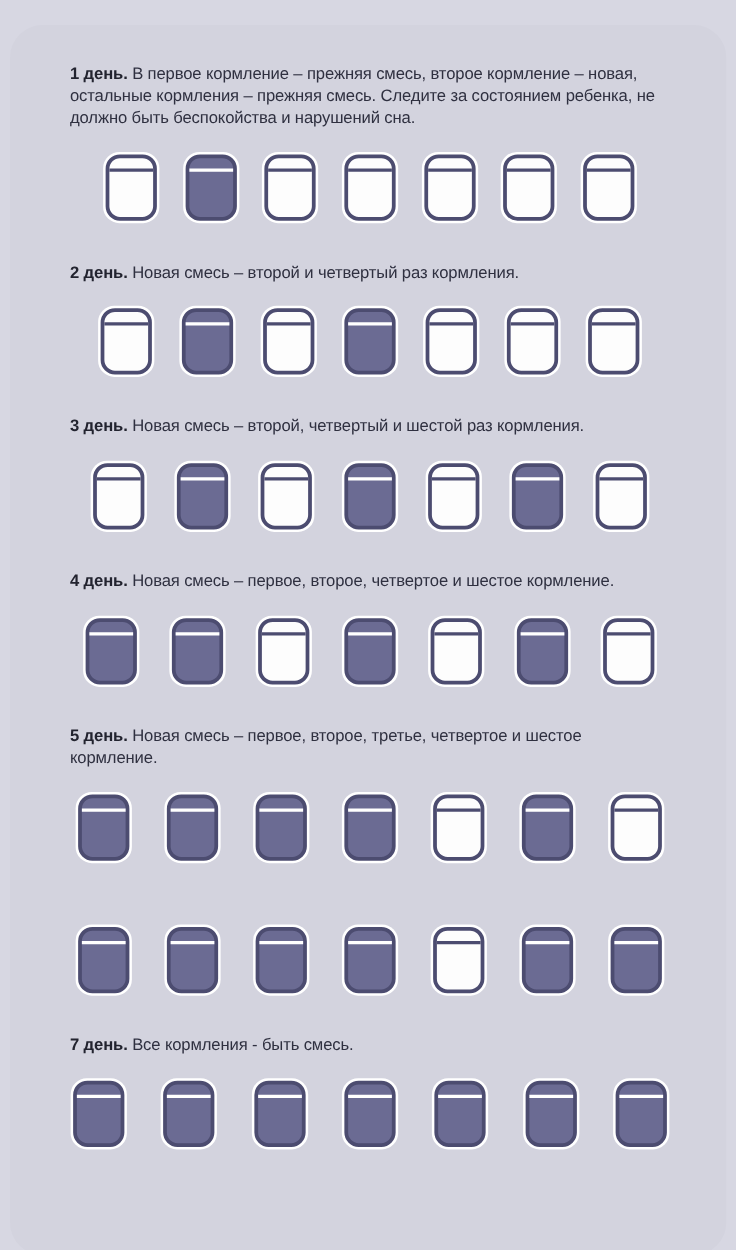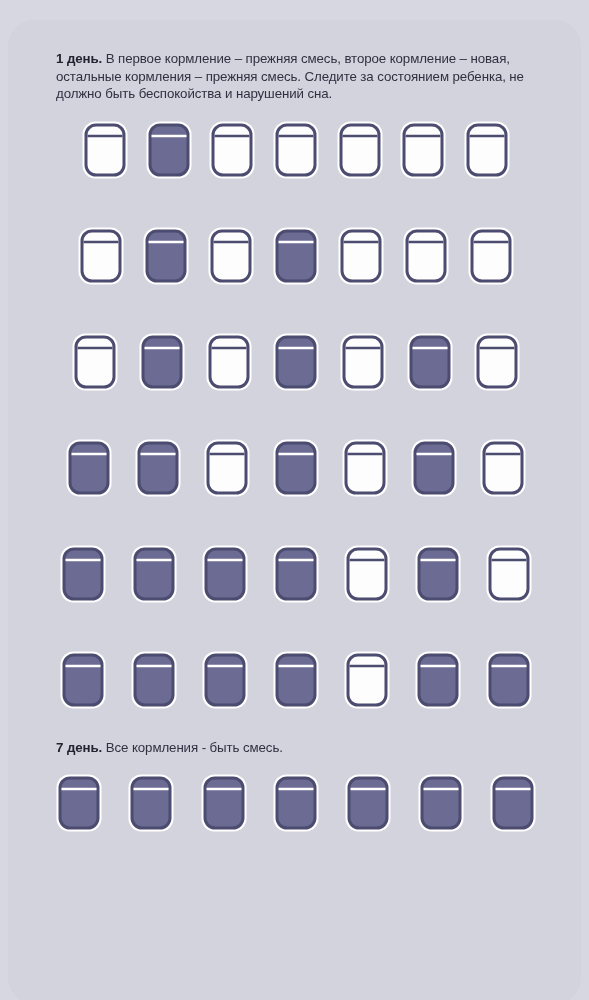--- a/index.html
+++ b/index.html
@@ -164,20 +164,21 @@
               <rect x="0.5" y="0.5" width="45" height="57" rx="13" class="bottle-halo"></rect>
               <rect x="4" y="4" width="38" height="50" rx="10" class="bottle-body-empty"></rect>
               <path d="M5.5 15 H40.5" class="cap-line"></path>
             </svg>
           </div>
         </div>
     </div>
     <div class="gap-after"></div>
 
     <div class="day-block">
+      <p class="day-text"><span class="lead">2 день.</span><span> Новая смесь – второй и четвертый раз кормления.</span></p>
       <div class="bottle-row row-pad-b">
           <div class="bottle">
             <svg viewBox="0 0 46 58">
               <rect x="0.5" y="0.5" width="45" height="57" rx="13" class="bottle-halo"></rect>
               <rect x="4" y="4" width="38" height="50" rx="10" class="bottle-body-empty"></rect>
               <path d="M5.5 15 H40.5" class="cap-line"></path>
             </svg>
           </div>
           <div class="bottle">
             <svg viewBox="0 0 46 58">
@@ -219,20 +220,21 @@
               <rect x="0.5" y="0.5" width="45" height="57" rx="13" class="bottle-halo"></rect>
               <rect x="4" y="4" width="38" height="50" rx="10" class="bottle-body-empty"></rect>
               <path d="M5.5 15 H40.5" class="cap-line"></path>
             </svg>
           </div>
         </div>
     </div>
     <div class="gap-after"></div>
 
     <div class="day-block">
+      <p class="day-text"><span class="lead">3 день.</span><span> Новая смесь – второй, четвертый и шестой раз кормления.</span></p>
       <div class="bottle-row row-pad-c">
           <div class="bottle">
             <svg viewBox="0 0 46 58">
               <rect x="0.5" y="0.5" width="45" height="57" rx="13" class="bottle-halo"></rect>
               <rect x="4" y="4" width="38" height="50" rx="10" class="bottle-body-empty"></rect>
               <path d="M5.5 15 H40.5" class="cap-line"></path>
             </svg>
           </div>
           <div class="bottle">
             <svg viewBox="0 0 46 58">
@@ -274,20 +276,21 @@
               <rect x="0.5" y="0.5" width="45" height="57" rx="13" class="bottle-halo"></rect>
               <rect x="4" y="4" width="38" height="50" rx="10" class="bottle-body-empty"></rect>
               <path d="M5.5 15 H40.5" class="cap-line"></path>
             </svg>
           </div>
         </div>
     </div>
     <div class="gap-after"></div>
 
     <div class="day-block">
+      <p class="day-text"><span class="lead">4 день.</span><span> Новая смесь – первое, второе, четвертое и шестое кормление.</span></p>
       <div class="bottle-row row-pad-d">
           <div class="bottle">
             <svg viewBox="0 0 46 58">
               <rect x="0.5" y="0.5" width="45" height="57" rx="13" class="bottle-halo"></rect>
               <rect x="4" y="4" width="38" height="50" rx="10" class="bottle-body-full"></rect>
               <path d="M5.5 15 H40.5" class="cap-line-light"></path>
             </svg>
           </div>
           <div class="bottle">
             <svg viewBox="0 0 46 58">
@@ -329,20 +332,21 @@
               <rect x="0.5" y="0.5" width="45" height="57" rx="13" class="bottle-halo"></rect>
               <rect x="4" y="4" width="38" height="50" rx="10" class="bottle-body-empty"></rect>
               <path d="M5.5 15 H40.5" class="cap-line"></path>
             </svg>
           </div>
         </div>
     </div>
     <div class="gap-after"></div>
 
     <div class="day-block">
+      <p class="day-text"><span class="lead">5 день.</span><span> Новая смесь – первое, второе, третье, четвертое и шестое кормление.</span></p>
       <div class="bottle-row row-pad-e">
           <div class="bottle">
             <svg viewBox="0 0 46 58">
               <rect x="0.5" y="0.5" width="45" height="57" rx="13" class="bottle-halo"></rect>
               <rect x="4" y="4" width="38" height="50" rx="10" class="bottle-body-full"></rect>
               <path d="M5.5 15 H40.5" class="cap-line-light"></path>
             </svg>
           </div>
           <div class="bottle">
             <svg viewBox="0 0 46 58">

